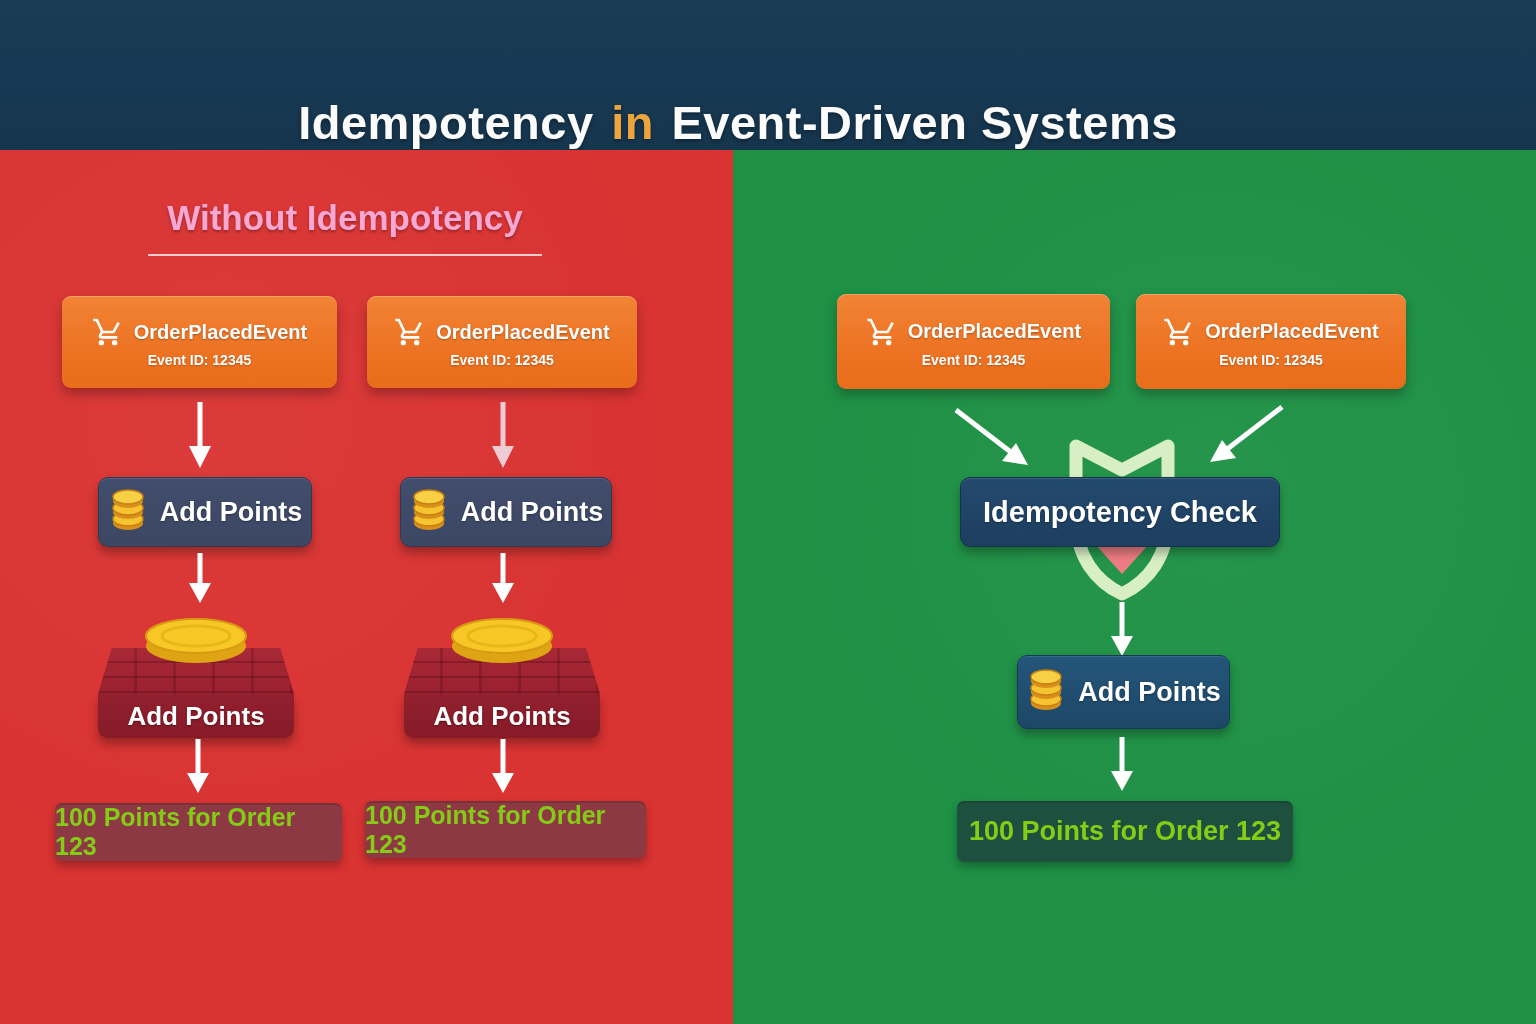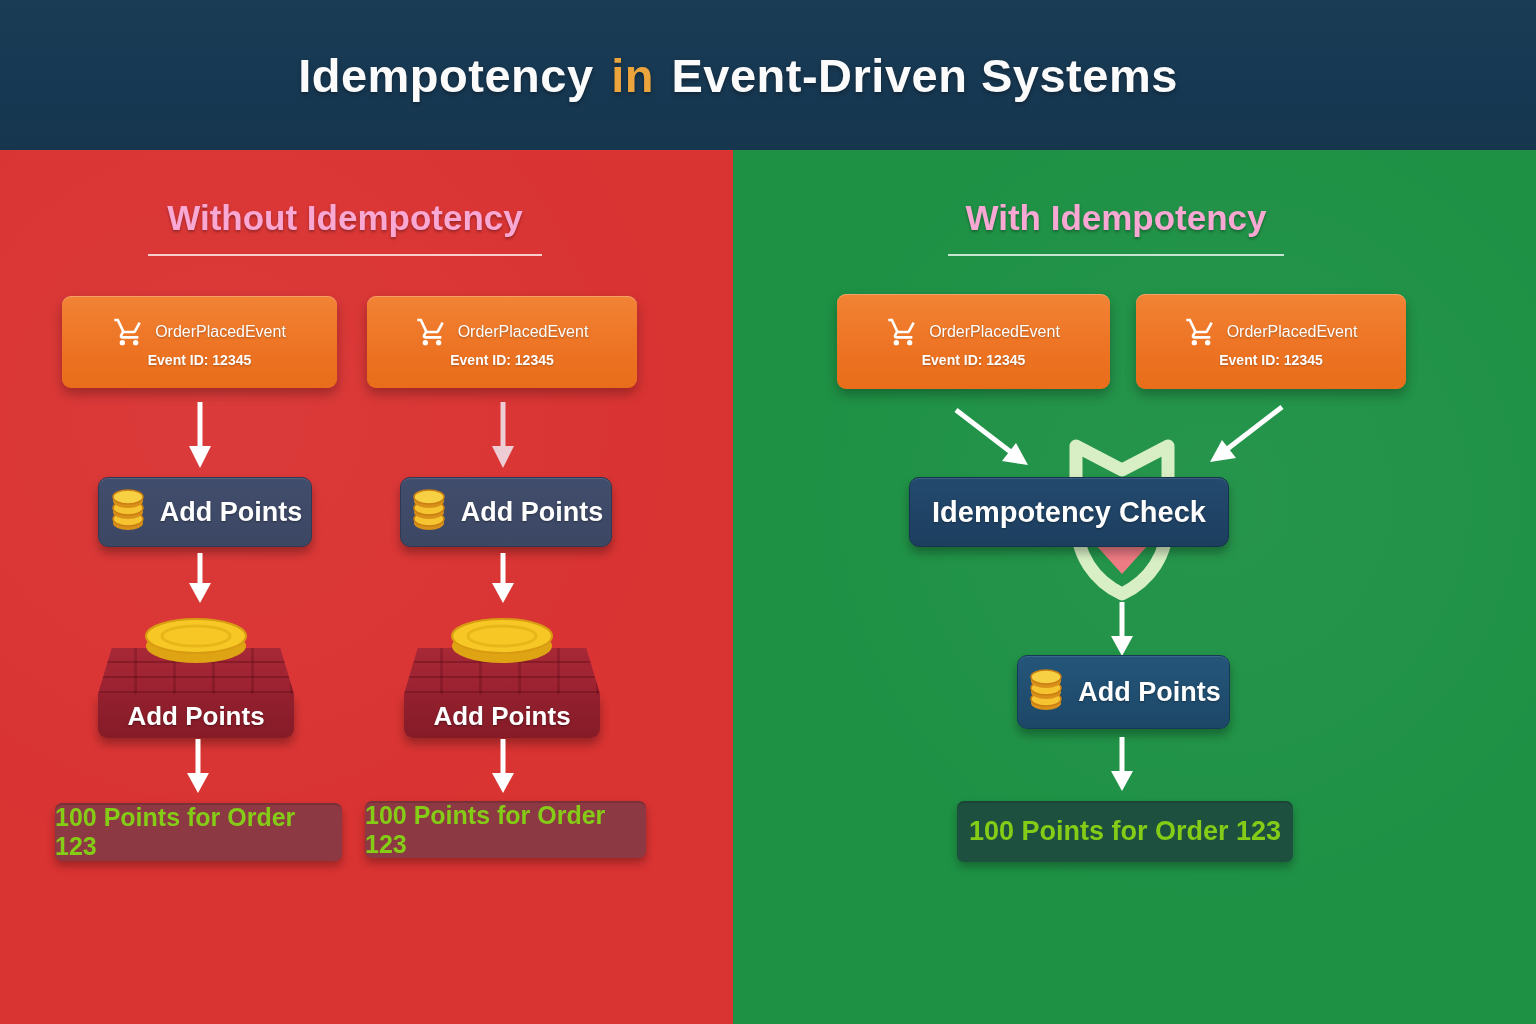--- a/index.html
+++ b/index.html
@@ -5,21 +5,21 @@
   html,body{margin:0;padding:0;background:#0c2030;}
   .canvas{
     position:relative;width:1536px;height:1024px;overflow:hidden;
     font-family:"Liberation Sans","DejaVu Sans",sans-serif;
     -webkit-font-smoothing:antialiased;
   }
   
   .header{
     position:absolute;left:0;top:0;width:1536px;height:150px;
     background:linear-gradient(180deg,#1b3c55 0%,#173852 60%,#16364e 100%);
-    display:flex;align-items:center;justify-content:center;
+    display:flex;align-items:flex-end;justify-content:center;
   }
   .header h1{
     margin:0;font-size:47px;font-weight:bold;color:#fbfbfb;letter-spacing:.5px;
     text-shadow:0 2px 4px rgba(0,0,0,.35);
     transform:translateX(-30px);
   }
   .header .hl{color:#eca43d;margin:0 4px;}
   
   .panel{position:absolute;top:150px;height:874px;}
   .panel.left{left:0;width:733px;background:
@@ -36,21 +36,21 @@
   #h-right{left:948px;top:198px;width:336px;}
   
   .event-box{
     position:absolute;border-radius:9px;
     background:linear-gradient(180deg,#f28335 0%,#ed7424 55%,#e96d1a 100%);
     box-shadow:0 6px 12px rgba(0,0,0,.28), inset 0 1px 0 rgba(255,255,255,.25);
     display:flex;flex-direction:column;align-items:center;justify-content:center;
     color:#fff;gap:4px;
   }
   .event-row{display:flex;align-items:center;gap:10px;}
-  .event-title{font-size:16px;font-weight:normal;text-shadow:0 1px 2px rgba(0,0,0,.3);}
+  .event-title{font-size:20px;font-weight:bold;text-shadow:0 1px 2px rgba(0,0,0,.3);}
   .event-sub{font-size:14px;font-weight:600;text-shadow:0 1px 2px rgba(0,0,0,.25);}
   .cart{display:flex;align-items:center;}
   
   .node-box{
     position:absolute;border-radius:10px;display:flex;align-items:center;justify-content:center;
     gap:12px;color:#fff;font-weight:bold;
     box-shadow:0 6px 10px rgba(0,0,0,.3), inset 0 1px 0 rgba(255,255,255,.12);
   }
   .handler-left{background:linear-gradient(180deg,#414d6c 0%,#3b4763 100%);border:1px solid #2e3a54;font-size:27px;}
   .handler-right{background:linear-gradient(180deg,#24567a 0%,#1d4767 100%);border:1px solid #163a56;font-size:27px;}
@@ -95,21 +95,20 @@
 <div class="canvas">
 
   <div class="header">
     <h1><span>Idempotency</span> <span class="hl">in</span> <span>Event-Driven Systems</span></h1>
   </div>
 
   <div class="panel left"></div>
   <div class="panel right"></div>
 
   <h2 class="panel-heading" id="h-left">Without Idempotency</h2>
-  <h2 class="panel-heading" id="h-right">With Idempotency</h2>
 
   <div class="event-box" style="left:62px;top:296px;width:275px;height:92px;">
     <div class="event-row">
       <span class="cart">
           <svg width="32" height="32" viewBox="0 0 24 24">
             <path fill="#ffffff" d="M7 18a2 2 0 1 0 .001 4.001A2 2 0 0 0 7 18zm10 0a2 2 0 1 0 .001 4.001A2 2 0 0 0 17 18zM7.2 14.6l.03-.12L8.1 13h7.45c.75 0 1.41-.41 1.75-1.03l3.58-6.49L19.13 4.5l-3.58 6.5H8.53L4.27 2H1v2h2l3.6 7.59-1.35 2.45C4.52 15.37 5.48 17 7 17h12v-2H7.42c-.14 0-.25-.11-.22-.4z"></path>
           </svg>
         </span>
       <span class="event-title">OrderPlacedEvent</span>
     </div>
@@ -236,21 +235,21 @@
     </svg>
   <svg class="arrow" style="left:1198px;top:402px;" width="90" height="72" viewBox="0 0 90 72">
       <line x1="84" y1="5" x2="28" y2="48" stroke="#ffffff" stroke-width="5"></line>
       <polygon points="38,56 12,60 24,38" fill="#ffffff"></polygon>
     </svg>
 
   <svg class="shield-svg" style="left:1051px;top:426px;" width="142" height="178" viewBox="0 0 142 178">
     <path d="M25 20 L71 44 L117 20 V92 C117 130 98 155 71 168 C44 155 25 130 25 92 Z" fill="none" stroke="#d8efc5" stroke-width="13" stroke-linejoin="round"></path>
   </svg>
   <div class="pink-triangle" style="left:1095px;top:544px;"></div>
-  <div class="node-box check-box" style="left:909px;top:477px;width:318px;height:68px;justify-content:center;">
+  <div class="node-box check-box" style="left:960px;top:477px;width:318px;height:68px;justify-content:center;">
     <span class="label">Idempotency Check</span>
   </div>
 
   <svg class="arrow" style="left:1110px;top:600px;" width="24" height="58" viewBox="0 0 24 58">
       <line x1="12" y1="2" x2="12" y2="38" stroke="#ffffff" stroke-width="5"></line>
       <polygon points="1,36 23,36 12,56" fill="#ffffff"></polygon>
     </svg>
 
   <div class="node-box handler-right" style="left:1017px;top:655px;width:211px;height:72px;">
     <span><svg width="40" height="46" viewBox="0 0 40 46">

